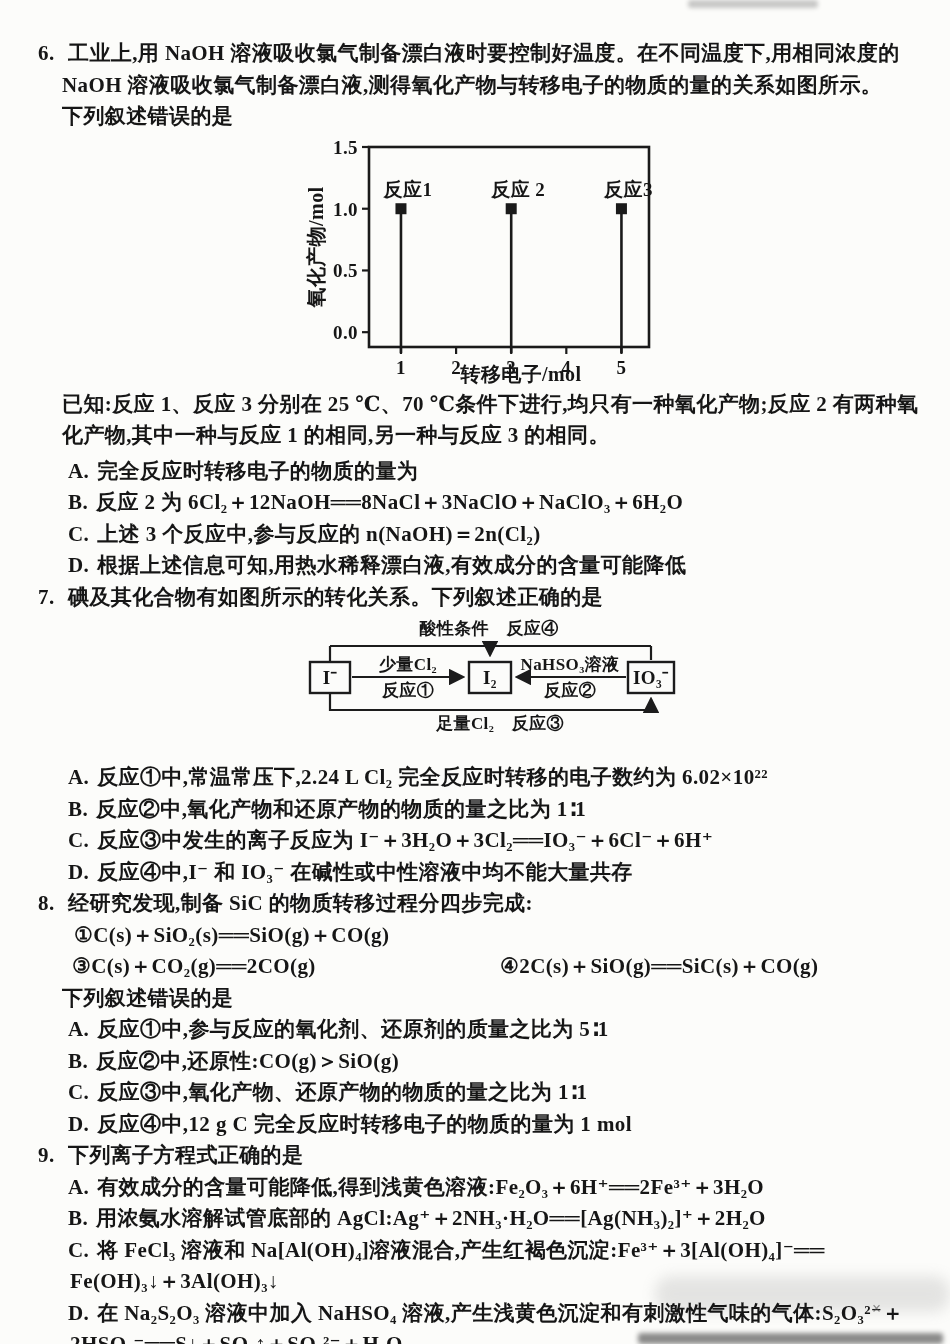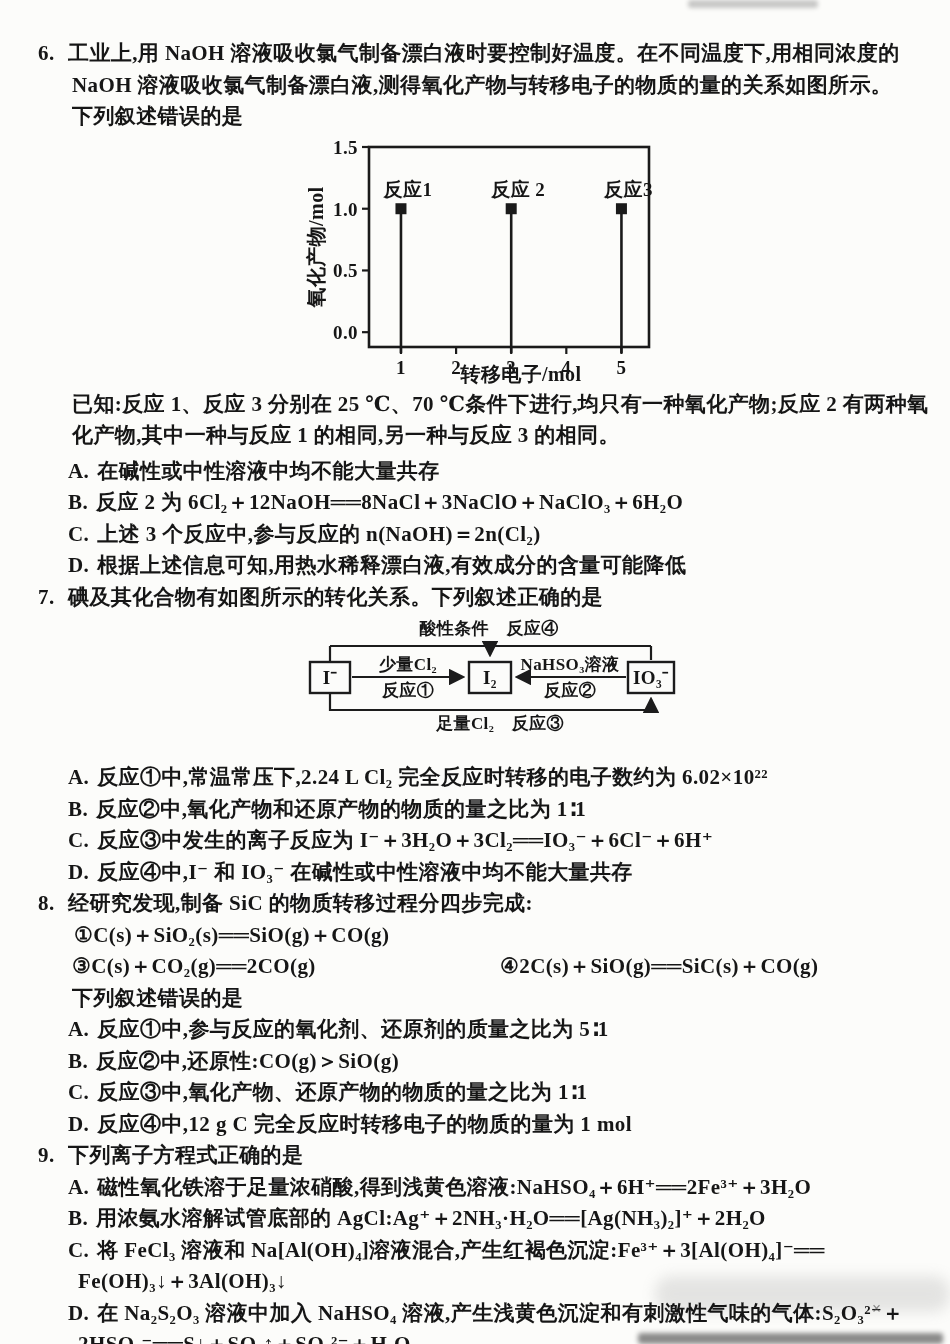--- a/index.html
+++ b/index.html
@@ -7,24 +7,24 @@
     width:950px;height:1344px;position:relative;overflow:hidden;
     background:#fcfcfa;color:#161616;
     font-family:"Liberation Serif","DejaVu Serif",serif;
   }
   .page{
     position:relative;padding:38px 20px 0 38px;
     font-size:21px;line-height:31.5px;font-weight:700;letter-spacing:.4px;
   }
   .line{white-space:nowrap}
   .qnum{display:inline-block;width:30px}
-  .ind{margin-left:34px}
+  .ind{margin-left:24px}
   .opt{margin-left:30px}
   .olabel{margin-right:8px}
-  .cont{margin-left:40px}
+  .cont{margin-left:32px}
   .mt2{margin-top:2px}.mt4{margin-top:4px}.mt3{margin-top:20px}
   .chart-wrap{margin:2px 0 0 255px;height:252px}
   .diagram-wrap{margin:5px 0 2px 219px;height:124px}
   .ctick{font:700 19px "Liberation Serif",serif;fill:#161616}
   .clabel{font:700 19px "Liberation Serif",serif;fill:#161616}
   .caxis{font:700 20px "Liberation Serif",serif;fill:#161616}
   .dline{stroke:#1c1c1c;stroke-width:2.2;fill:none}
   .dbox{stroke:#1c1c1c;stroke-width:2.4;fill:none}
   .dlabel{font:700 17px "Liberation Serif",serif;fill:#161616}
   .dnode{font:700 19px "Liberation Serif",serif;fill:#161616}
@@ -78,21 +78,21 @@
           <rect x="322.9409448818898" y="68.22839506172838" width="11" height="11" fill="#1a1a1a"></rect>
           <text x="335.4409448818898" y="60.72839506172838" text-anchor="middle" class="clabel">反应3</text>
           <text x="228" y="246" text-anchor="middle" class="caxis">转移电子/mol</text>
           <text x="30" y="112" text-anchor="middle" class="caxis" transform="rotate(-90 30 112)">氧化产物/mol</text>
         </svg>
     </div>
 
     <div class="line ind mt2">已知:反应 1、反应 3 分别在 25 ℃、70 ℃条件下进行,均只有一种氧化产物;反应 2 有两种氧</div>
     <div class="line ind">化产物,其中一种与反应 1 的相同,另一种与反应 3 的相同。</div>
 
-    <div class="line opt mt4"><span class="olabel">A.</span><span>在碱性或中性溶液中均不能大量共存</span></div>
+    <div class="line opt mt4"><span class="olabel">A.</span><span>完全反应时转移电子的物质的量为</span></div>
     <div class="line opt"><span class="olabel">B.</span><span>反应 2 为 6Cl₂＋12NaOH══8NaCl＋3NaClO＋NaClO₃＋6H₂O</span></div>
     <div class="line opt"><span class="olabel">C.</span><span>上述 3 个反应中,参与反应的 n(NaOH)＝2n(Cl₂)</span></div>
     <div class="line opt"><span class="olabel">D.</span><span>根据上述信息可知,用热水稀释漂白液,有效成分的含量可能降低</span></div>
   </div>
 
   <div>
     <div class="line"><span class="qnum">7.</span><span>碘及其化合物有如图所示的转化关系。下列叙述正确的是</span></div>
 
     <div class="diagram-wrap">
       <svg width="470" height="124" viewBox="0 0 470 124">
@@ -140,21 +140,21 @@
     </div>
     <div class="line ind">下列叙述错误的是</div>
     <div class="line opt"><span class="olabel">A.</span><span>反应①中,参与反应的氧化剂、还原剂的质量之比为 5∶1</span></div>
     <div class="line opt"><span class="olabel">B.</span><span>反应②中,还原性:CO(g)＞SiO(g)</span></div>
     <div class="line opt"><span class="olabel">C.</span><span>反应③中,氧化产物、还原产物的物质的量之比为 1∶1</span></div>
     <div class="line opt"><span class="olabel">D.</span><span>反应④中,12 g C 完全反应时转移电子的物质的量为 1 mol</span></div>
   </div>
 
   <div>
     <div class="line"><span class="qnum">9.</span><span>下列离子方程式正确的是</span></div>
-    <div class="line opt"><span class="olabel">A.</span><span>磁性氧化铁溶于足量浓硝酸,得到浅黄色溶液:NaHSO₄＋6H⁺══2Fe³⁺＋3H₂O</span></div>
+    <div class="line opt"><span class="olabel">A.</span><span>有效成分的含量可能降低,得到浅黄色溶液:Fe₂O₃＋6H⁺══2Fe³⁺＋3H₂O</span></div>
     <div class="line opt"><span class="olabel">B.</span><span>用浓氨水溶解试管底部的 AgCl:Ag⁺＋2NH₃·H₂O══[Ag(NH₃)₂]⁺＋2H₂O</span></div>
     <div class="line opt"><span class="olabel">C.</span><span>将 FeCl₃ 溶液和 Na[Al(OH)₄]溶液混合,产生红褐色沉淀:Fe³⁺＋3[Al(OH)₄]⁻══</span></div>
     <div class="line cont">Fe(OH)₃↓＋3Al(OH)₃↓</div>
     <div class="line opt"><span class="olabel">D.</span><span>在 Na₂S₂O₃ 溶液中加入 NaHSO₄ 溶液,产生浅黄色沉淀和有刺激性气味的气体:S₂O₃²⁻＋</span></div>
     <div class="line cont">2HSO₄⁻══S↓＋SO₂↑＋SO₄²⁻＋H₂O</div>
   </div>
 
 </div>
 
 <div class="mark-x">×</div>

